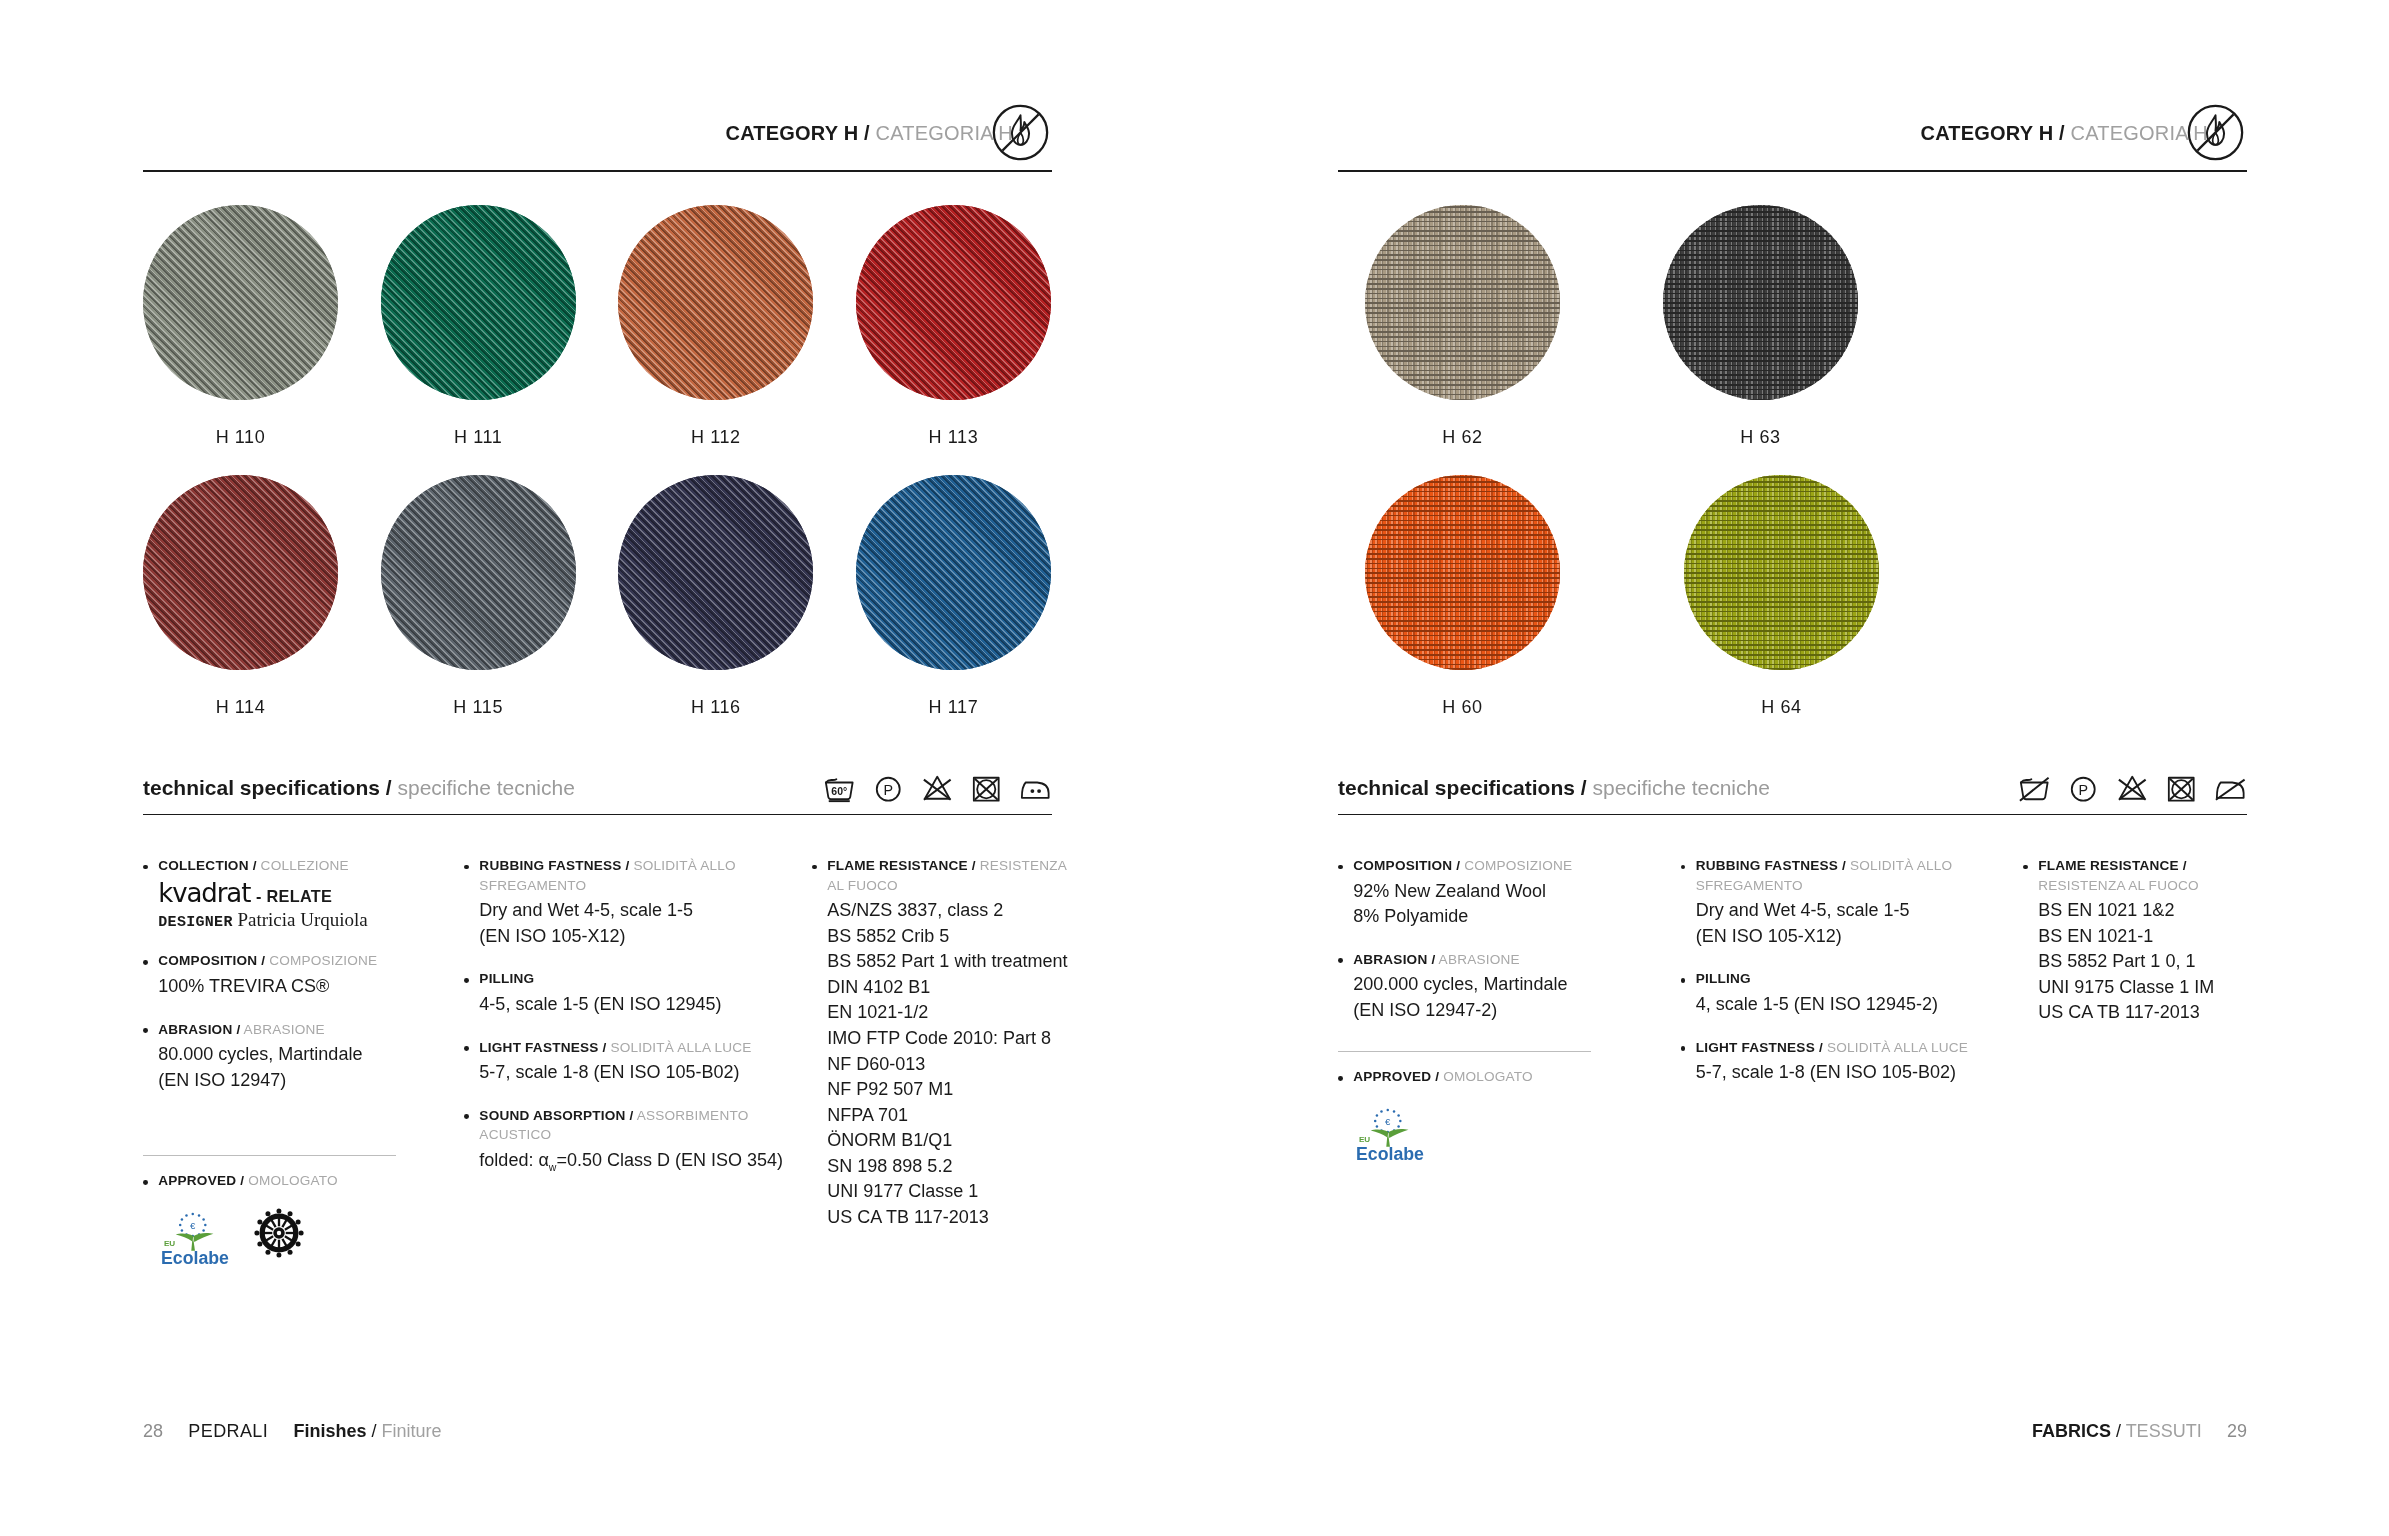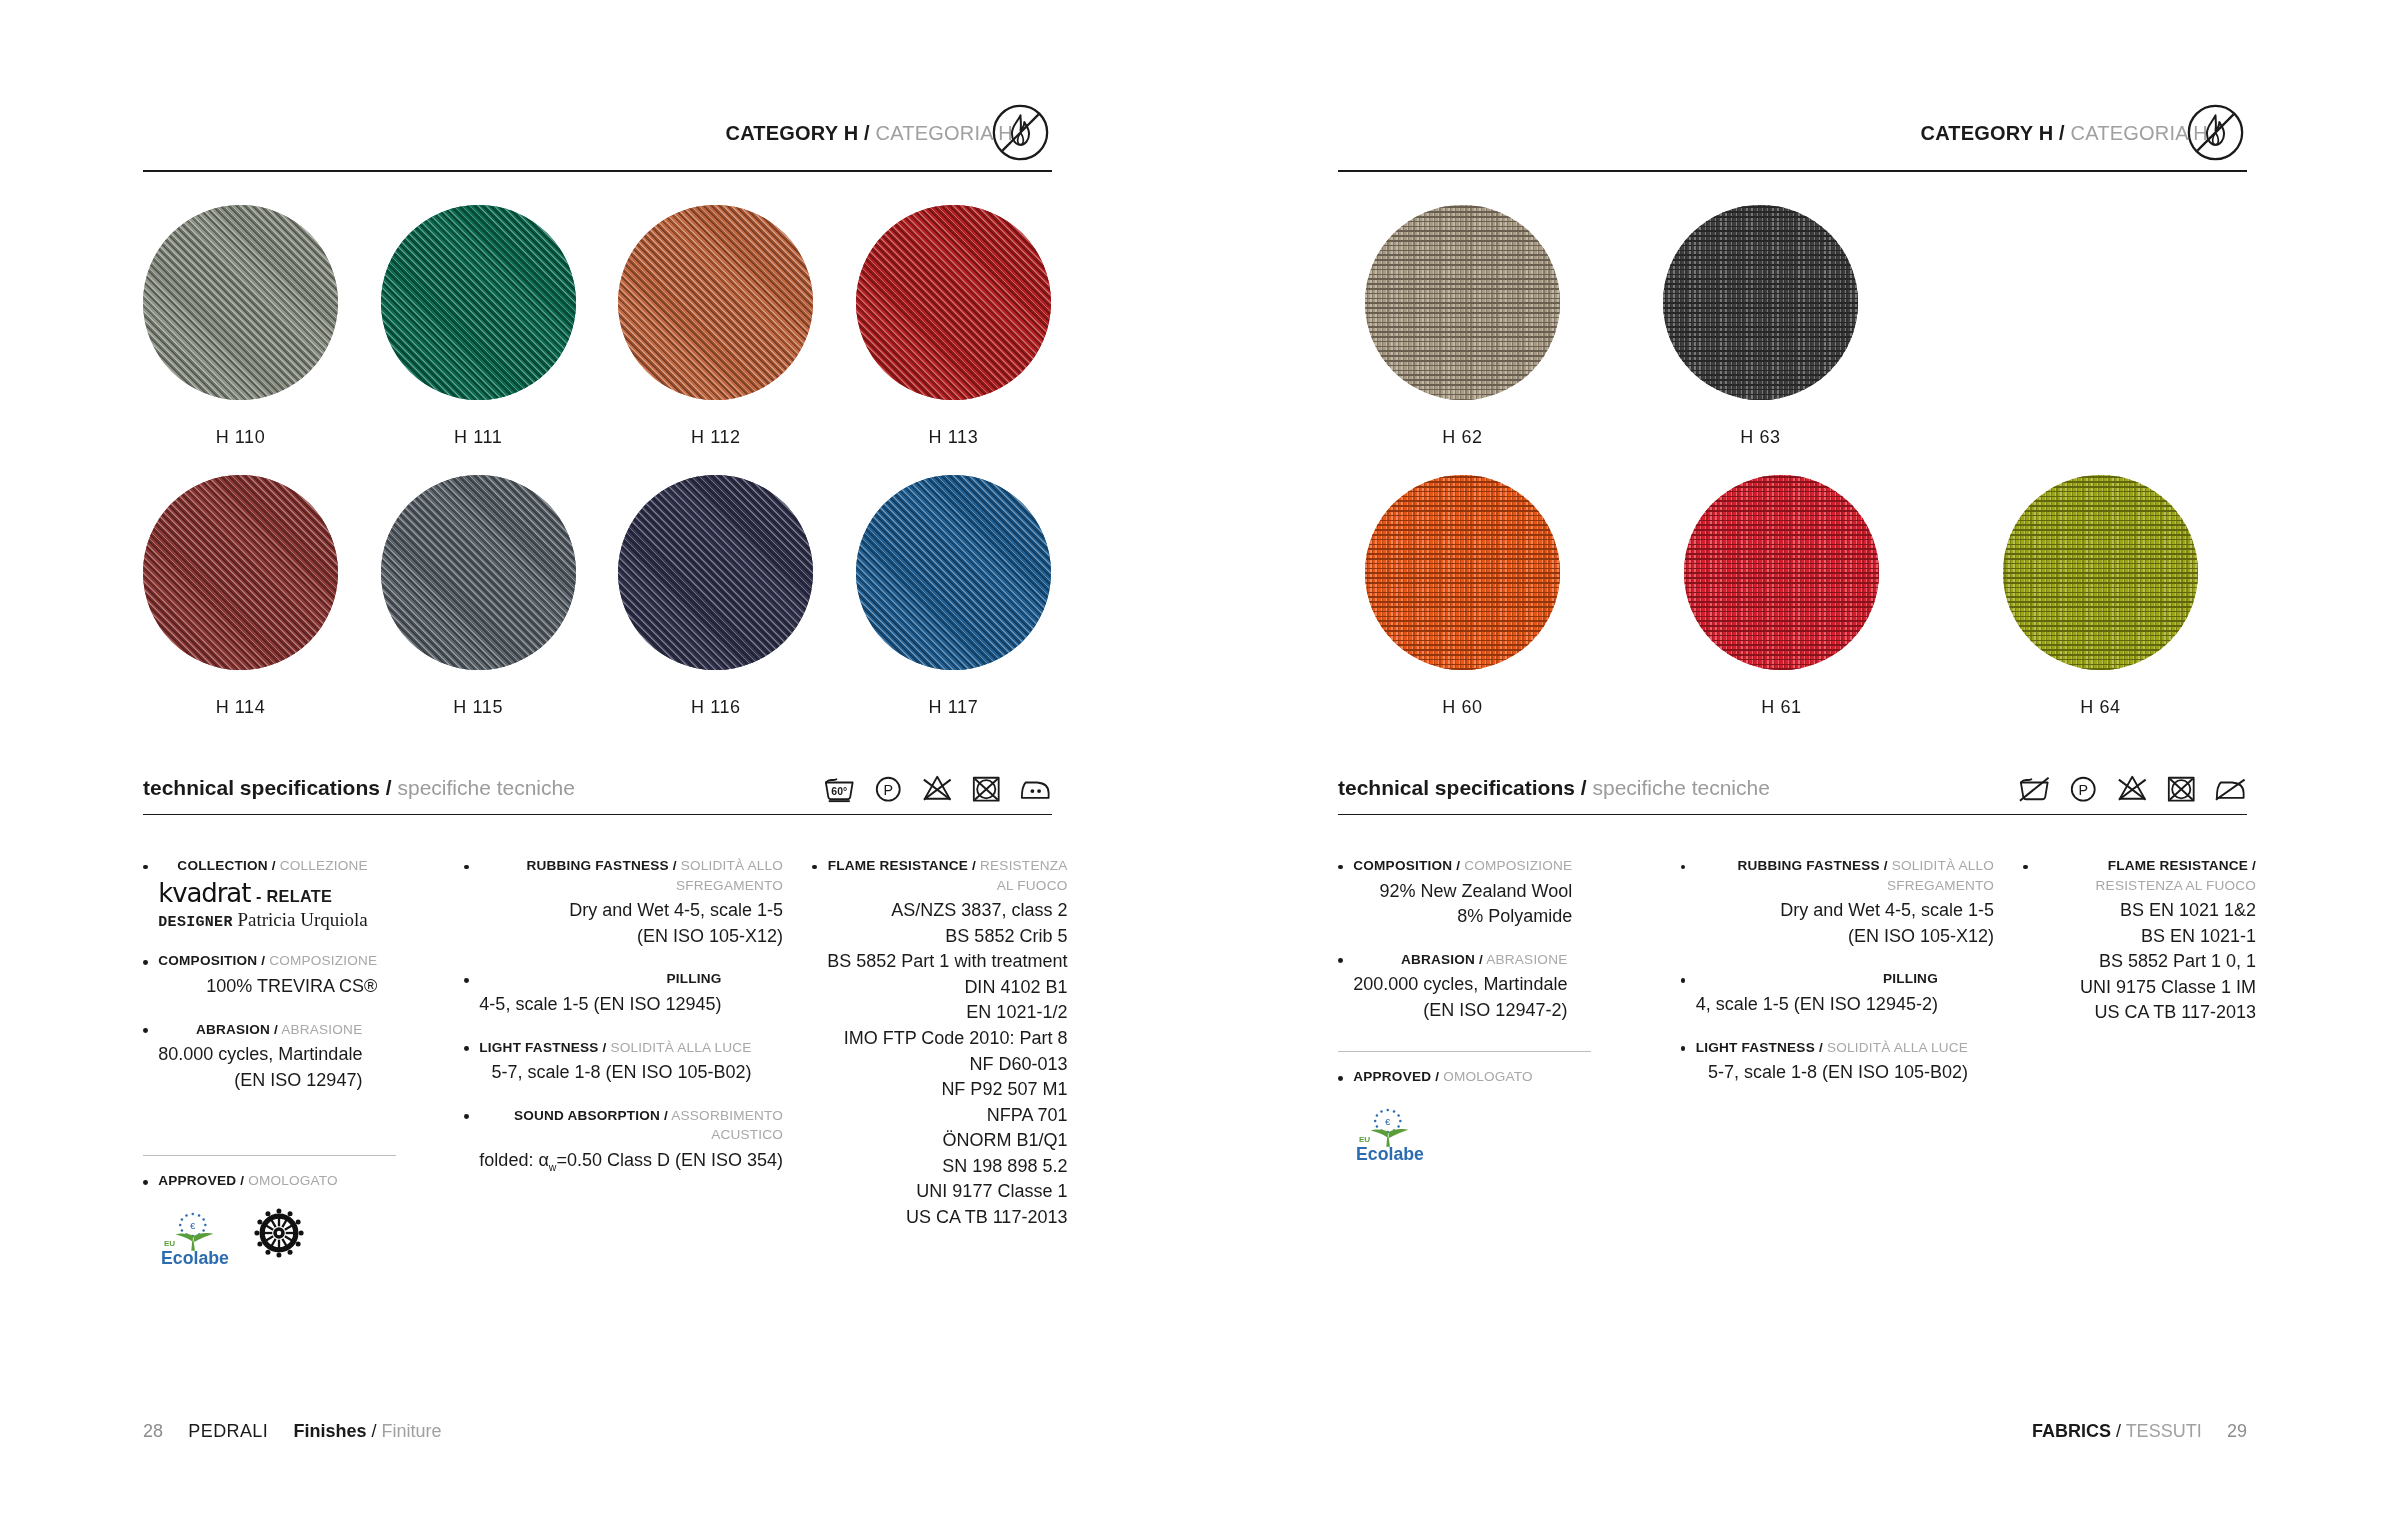--- a/index.html
+++ b/index.html
@@ -46,21 +46,21 @@
     justify-content: space-between; width: 100%;
   }
   .tech-head-title { font-size: 21px; white-space: nowrap; }
   .tech-head-title .en { font-weight: 700; color: #1a1a1a; }
   .tech-head-title .sep { font-weight: 700; }
   .tech-head-title .it { font-weight: 400; color: #9b9b9b; }
   .care-icons { display: flex; align-items: flex-end; gap: 16.3px; }
   .care-icons svg { display: block; }
 
   
-  .spec-cols { position: absolute; display: flex; text-align: right; }
+  .spec-cols { position: absolute; display: flex; }
   .spec-col { }
   .spec-item { display: flex; margin-bottom: 20px; }
   .bullet {
     width: 4.8px; height: 4.8px; border-radius: 50%; background: #1a1a1a;
     margin-top: 8.6px; margin-right: 10.5px; flex: 0 0 auto;
   }
   .spec-body { }
   .spec-title { font-size: 13.6px; letter-spacing: 0.2px; line-height: 1.45; }
   .spec-title .en { font-weight: 700; color: #1a1a1a; }
   .spec-title .sep { font-weight: 700; color: #1a1a1a; }
@@ -426,26 +426,20 @@
 
     <div class="swatch-grid" id="R-row1" style="left:170px; top:475px; gap:124px;">
         <div class="swatch-cell">
           <div class="swatch">
             <div class="weave" style="background: repeating-linear-gradient(0deg, rgb(145, 53, 12) 0px, rgb(145, 53, 12) 1.5px, transparent 1.5px, transparent 4.8px), repeating-linear-gradient(90deg, rgb(240, 136, 91) 0px, rgb(240, 136, 91) 1.5px, rgb(187, 68, 16) 1.5px, rgb(187, 68, 16) 2.7px, transparent 2.7px, transparent 5.2px) rgb(234, 85, 20);"></div>
           </div>
           <div class="swatch-label">H 60</div>
         </div>
         <div class="swatch-cell">
           <div class="swatch">
-            <div class="weave" style="background: repeating-linear-gradient(0deg, rgb(134, 19, 27) 0px, rgb(134, 19, 27) 1.5px, transparent 1.5px, transparent 4.8px), repeating-linear-gradient(90deg, rgb(228, 98, 107) 0px, rgb(228, 98, 107) 1.5px, rgb(173, 24, 35) 1.5px, rgb(173, 24, 35) 2.7px, transparent 2.7px, transparent 5.2px) rgb(216, 30, 44);"></div>
-          </div>
-          <div class="swatch-label">H 61</div>
-        </div>
-        <div class="swatch-cell">
-          <div class="swatch">
             <div class="weave" style="background: repeating-linear-gradient(0deg, rgb(96, 102, 13) 0px, rgb(96, 102, 13) 1.5px, transparent 1.5px, transparent 4.8px), repeating-linear-gradient(90deg, rgb(185, 192, 91) 0px, rgb(185, 192, 91) 1.5px, rgb(124, 132, 17) 1.5px, rgb(124, 132, 17) 2.7px, transparent 2.7px, transparent 5.2px) rgb(155, 165, 21);"></div>
           </div>
           <div class="swatch-label">H 64</div>
         </div>
       </div>
 
     <div class="tech-head" style="left:143px; width:908px; top:772px;">
       <div class="tech-head-title">
         <span class="en">technical specifications</span>
         <span class="sep">/</span>

